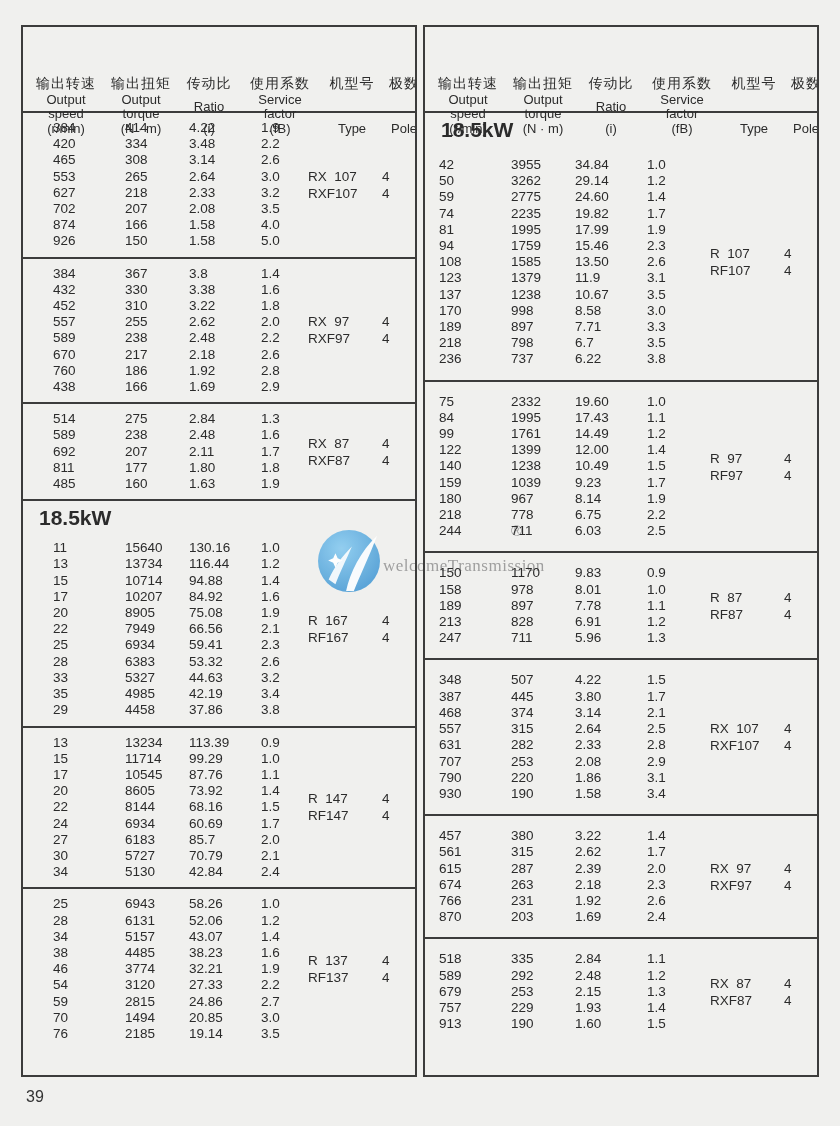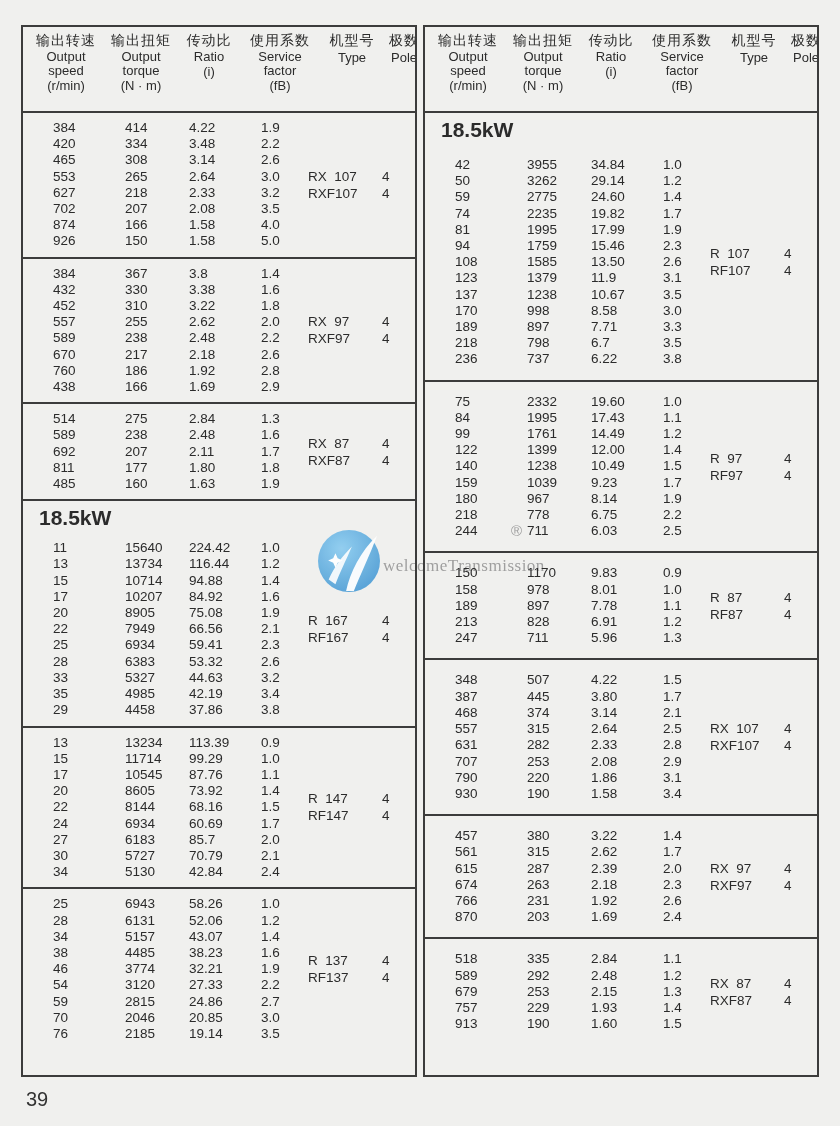--- a/index.html
+++ b/index.html
@@ -39,42 +39,42 @@
     display:flex;flex-direction:column;
     background:transparent;overflow:hidden;
   }
 
   .col-header{
     height:86px;flex:0 0 86px;
     border-bottom:2px solid #3c3c3c;
     display:grid;grid-template-columns:86px 64px 72px 70px 74px 1fr;
     padding:5px 0 4px 0;box-sizing:border-box;
   }
-  .hcell{display:flex;flex-direction:column;align-items:center;}
+  .hcell{display:flex;flex-direction:column;justify-content:space-between;align-items:center;margin-top:43px;}
   .h-zh{font-size:14px;letter-spacing:1px;white-space:nowrap;}
   .h-en{font-size:13px;line-height:14px;}
   .h-unit{font-size:13px;}
 
   .section + .section{border-top:2px solid #3c3c3c;}
   .section-title{font-weight:bold;font-size:21px;padding:5px 0 3px 16px;}
   .group{position:relative;padding:7px 16px;}
   .group + .group{border-top:2px solid #3c3c3c;}
-  .col-right .group{padding:12px 16px;}
+  .col-right .group{padding:12px 0;}
 
   .row{display:grid;grid-template-columns:86px 64px 72px 70px 1fr;line-height:16.2px;font-size:13.5px;}
   .row .c1{padding-left:14px;}
 
   .types{
     position:absolute;right:0;top:50%;transform:translateY(-50%);
     width:107px;font-size:13.5px;line-height:17px;
   }
   .trow{display:grid;grid-template-columns:74px 1fr;}
   .t-type{white-space:pre;}
 
-  .page-number{position:absolute;left:26px;top:1088px;font-size:20px;color:#333;z-index:1;}
+  .page-number{position:absolute;left:26px;top:1088px;font-size:16px;color:#333;z-index:1;}
 </style>
 </head>
 <body>
 
 <div class="page">
 
   <div class="watermark">
     <svg class="wm-logo" viewBox="0 0 64 64">
       <defs>
         <radialGradient id="wmg" cx="38%" cy="30%" r="80%">
@@ -289,21 +289,21 @@
               </div>
             </div>
           </div>
         </div>
         <div class="section">
           <div class="section-title">18.5kW</div>
           <div class="group">
             <div class="row">
               <div class="c1">11</div>
               <div class="c2">15640</div>
-              <div class="c3">224.42</div>
+              <div class="c3">130.16</div>
               <div class="c4">1.0</div>
             </div>
             <div class="row">
               <div class="c1">13</div>
               <div class="c2">13734</div>
               <div class="c3">116.44</div>
               <div class="c4">1.2</div>
             </div>
             <div class="row">
               <div class="c1">15</div>
@@ -474,21 +474,21 @@
               <div class="c4">2.2</div>
             </div>
             <div class="row">
               <div class="c1">59</div>
               <div class="c2">2815</div>
               <div class="c3">24.86</div>
               <div class="c4">2.7</div>
             </div>
             <div class="row">
               <div class="c1">70</div>
-              <div class="c2">2046</div>
+              <div class="c2">1494</div>
               <div class="c3">20.85</div>
               <div class="c4">3.0</div>
             </div>
             <div class="row">
               <div class="c1">76</div>
               <div class="c2">2185</div>
               <div class="c3">19.14</div>
               <div class="c4">3.5</div>
             </div>
             <div class="types">

